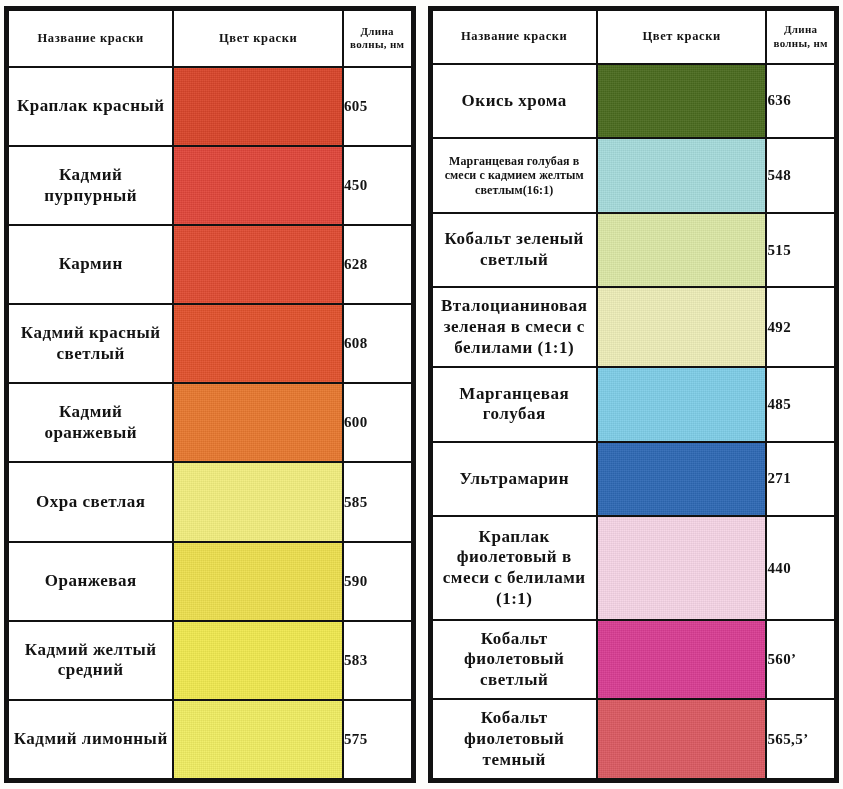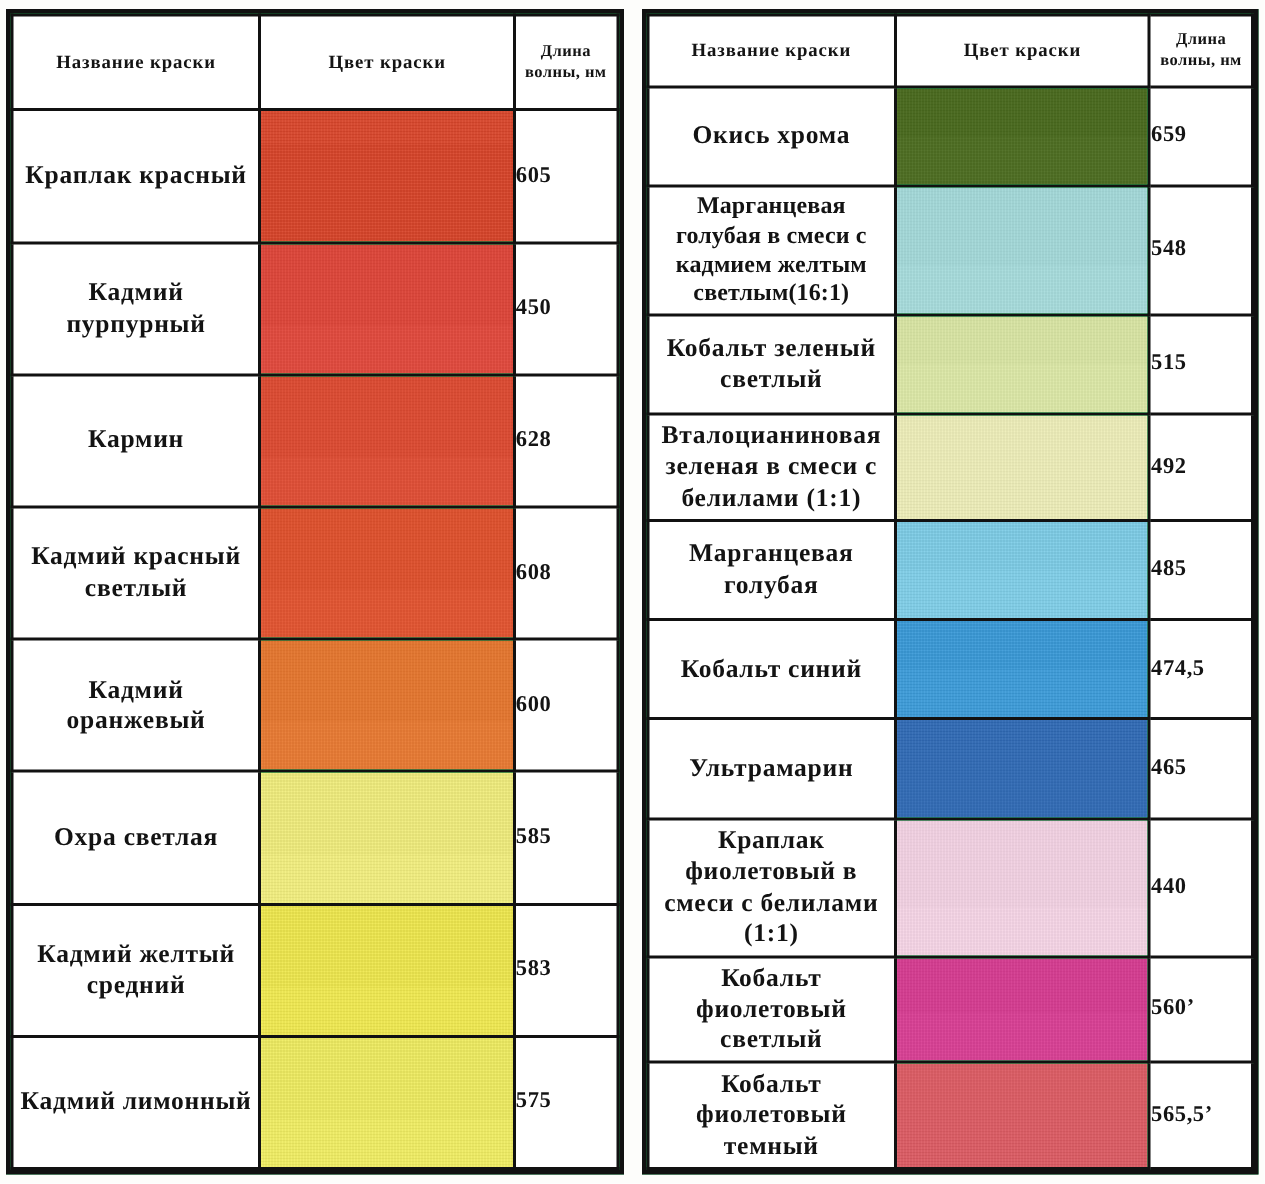--- a/index.html
+++ b/index.html
@@ -64,21 +64,21 @@
     vertical-align: middle;
     font-size: 17px;
     font-weight: bold;
     letter-spacing: 0.5px;
     color: #131313;
     line-height: 1.22;
     padding: 2px 3px;
     background: #ffffff;
   }
   td.name.tight {
-    font-size: 16px;
+    font-size: 12px;
     letter-spacing: 0.1px;
     line-height: 1.2;
   }
   td.swatch {
     padding: 0;
     position: relative;
     overflow: hidden;
   }
   .sw {
     display: block;
@@ -155,20 +155,27 @@
             <td class="wave">600</td>
           </tr>
           <tr>
             <td class="name">Охра светлая</td>
             <td class="swatch">
               <span class="sw" style="background-color: rgb(242, 238, 126);"></span>
             </td>
             <td class="wave">585</td>
           </tr>
           <tr>
+            <td class="name">Оранжевая</td>
+            <td class="swatch">
+              <span class="sw" style="background-color: rgb(237, 224, 78);"></span>
+            </td>
+            <td class="wave">590</td>
+          </tr>
+          <tr>
             <td class="name">Кадмий желтый средний</td>
             <td class="swatch">
               <span class="sw" style="background-color: rgb(240, 233, 79);"></span>
             </td>
             <td class="wave">583</td>
           </tr>
           <tr>
             <td class="name">Кадмий лимонный</td>
             <td class="swatch">
               <span class="sw" style="background-color: rgb(240, 237, 98);"></span>
@@ -185,21 +192,21 @@
         <tr class="hdr">
           <th class="c-name">Название краски</th>
           <th class="c-swatch">Цвет краски</th>
           <th class="c-wave">Длина волны, нм</th>
         </tr>
       <tr>
             <td class="name">Окись хрома</td>
             <td class="swatch">
               <span class="sw" style="background-color: rgb(74, 107, 30);"></span>
             </td>
-            <td class="wave">659</td>
+            <td class="wave">636</td>
           </tr>
           <tr>
             <td class="name tight">Марганцевая голубая в смеси с кадмием желтым светлым(16:1)</td>
             <td class="swatch">
               <span class="sw" style="background-color: rgb(166, 220, 220);"></span>
             </td>
             <td class="wave">548</td>
           </tr>
           <tr>
             <td class="name">Кобальт зеленый светлый</td>
@@ -216,32 +223,25 @@
             <td class="wave">492</td>
           </tr>
           <tr>
             <td class="name">Марганцевая голубая</td>
             <td class="swatch">
               <span class="sw" style="background-color: rgb(127, 206, 232);"></span>
             </td>
             <td class="wave">485</td>
           </tr>
           <tr>
-            <td class="name">Кобальт синий</td>
-            <td class="swatch">
-              <span class="sw" style="background-color: rgb(59, 155, 217);"></span>
-            </td>
-            <td class="wave">474,5</td>
-          </tr>
-          <tr>
             <td class="name">Ультрамарин</td>
             <td class="swatch">
               <span class="sw" style="background-color: rgb(46, 105, 181);"></span>
             </td>
-            <td class="wave">465</td>
+            <td class="wave">271</td>
           </tr>
           <tr>
             <td class="name">Краплак фиолетовый в смеси с белилами (1:1)</td>
             <td class="swatch">
               <span class="sw" style="background-color: rgb(246, 213, 230);"></span>
             </td>
             <td class="wave">440</td>
           </tr>
           <tr>
             <td class="name">Кобальт фиолетовый светлый</td>

